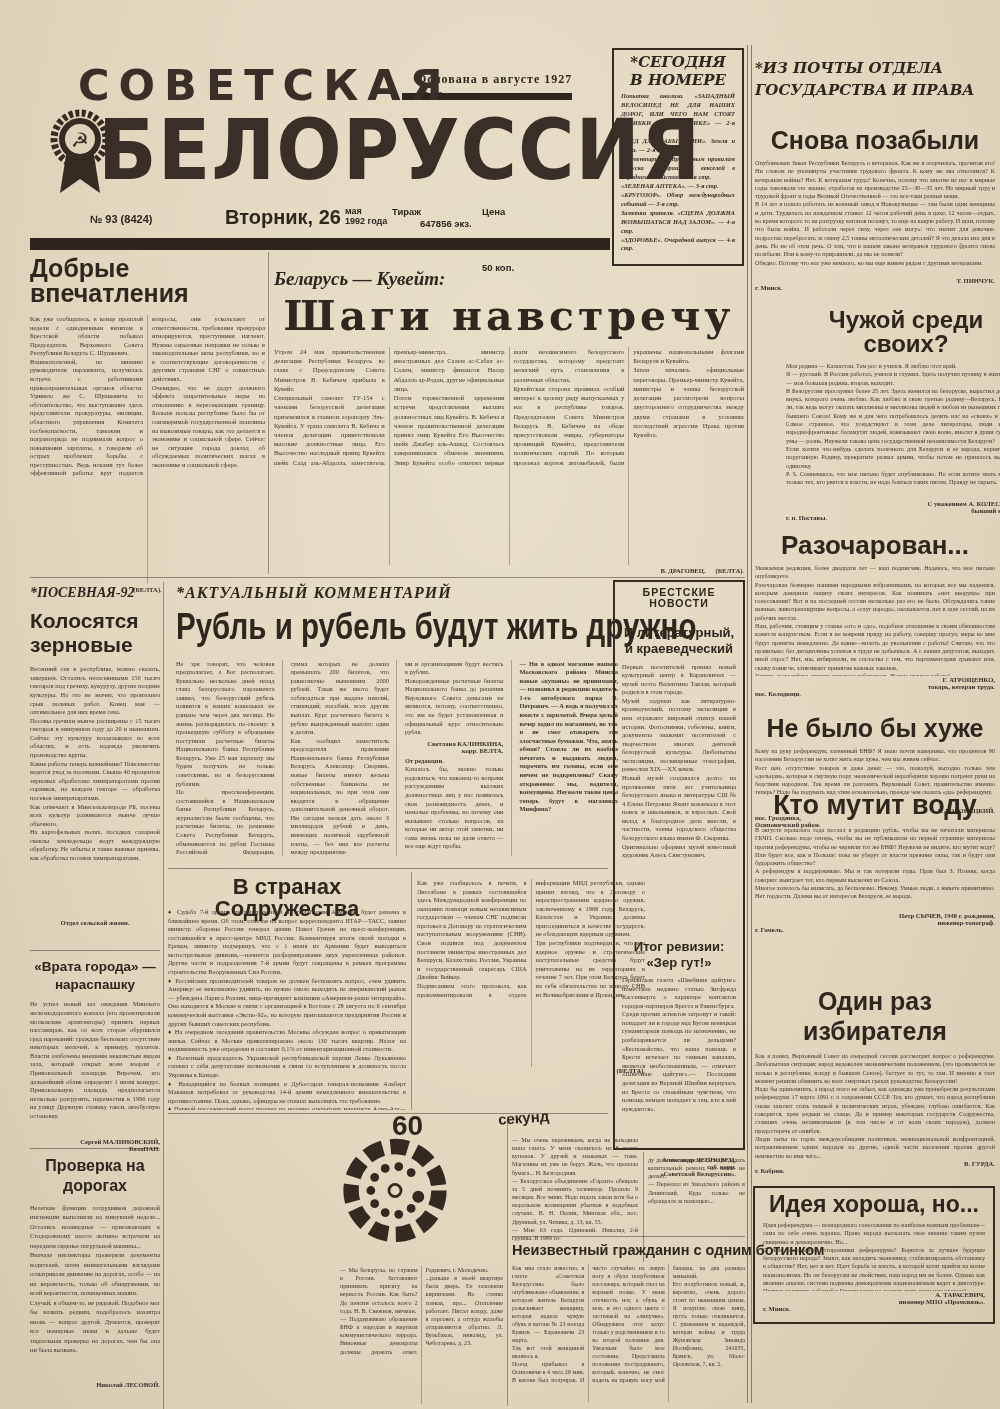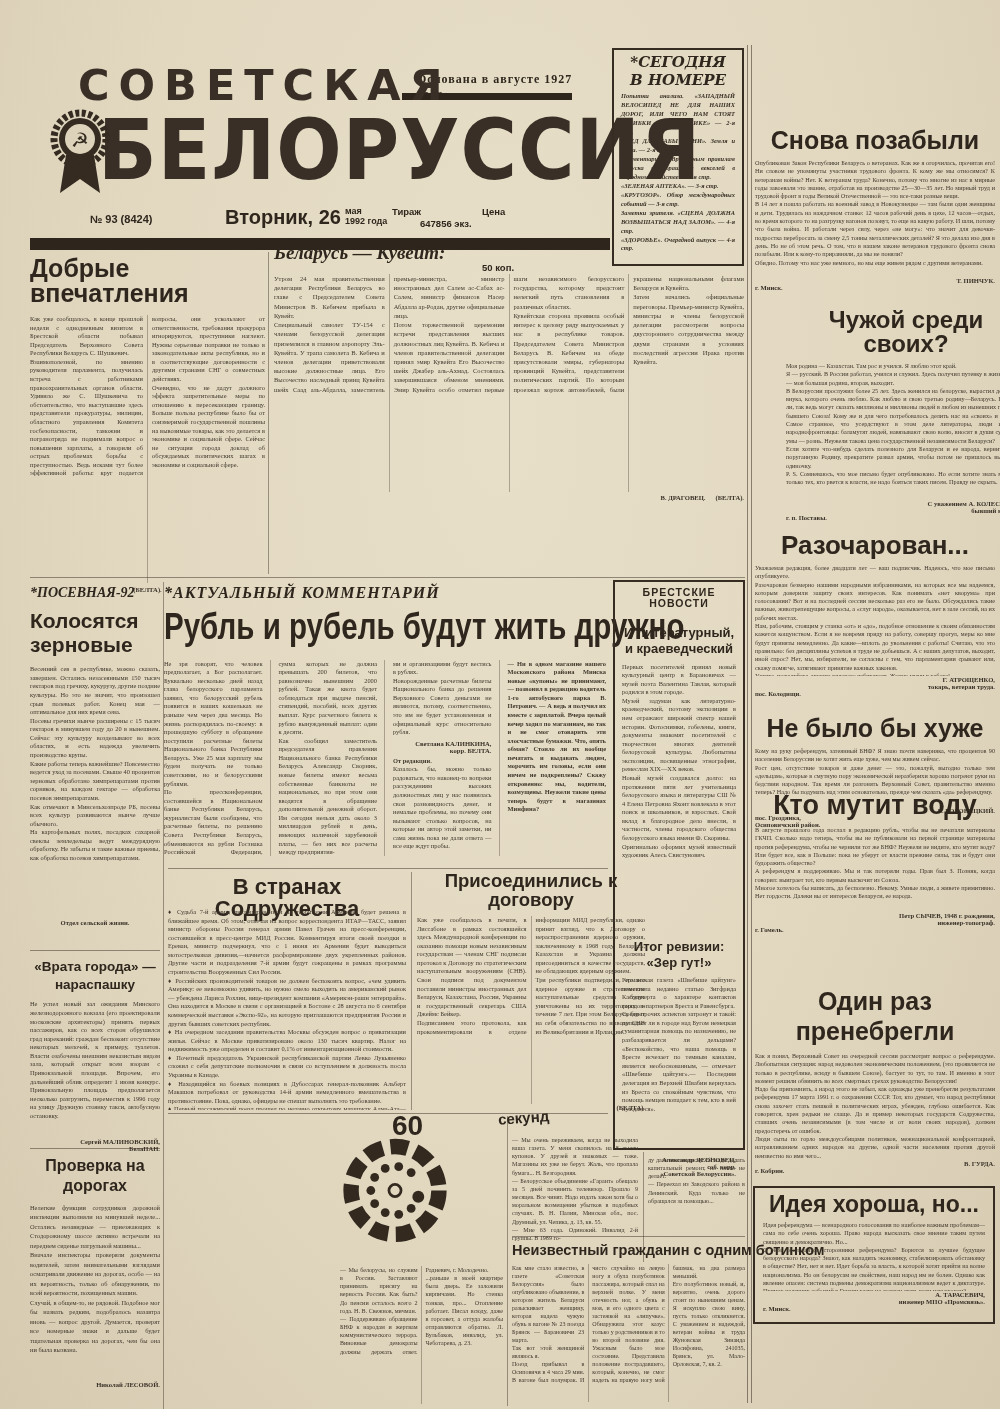--- a/index.html
+++ b/index.html
@@ -69,22 +69,23 @@
   </div>
 
   <div class="abs" style="left:30px;top:256px;width:235px;">
     <div class="hl-sans" style="font-size:25px;">Добрые впечатления</div>
     <div class="bodytxt cols2" style="margin-top:9px;height:268px;overflow:hidden;">Как уже сообщалось, в конце прошлой недели с однодневным визитом в Брестской области побывал Председатель Верховного Совета Республики Беларусь С. Шушкевич.
   Взаимополезной, по мнению руководителя парламента, получилась встреча с работниками правоохранительных органов области. Удивило же С. Шушкевича то обстоятельство, что выступавшие здесь представители прокуратуры, милиции, областного управления Комитета госбезопасности, таможни и погранотряда не поднимали вопрос о повышении зарплаты, а говорили об острых проблемах борьбы с преступностью. Ведь исками тут более эффективной работы: круг подается вопросы, они ускользают от ответственности, требования прокурора игнорируются, преступники наглеют. Нужны серьезные поправки не только в законодательные акты республики, но и в соответствующие договоренности с другими странами СНГ о совместных действиях.
   Очевидно, что не дадут должного эффекта запретительные меры по отношению к пересекающим границу. Больше пользы республике было бы от соизмеримой государственной пошлины на вывозимые товары, как это делается в экономике и социальной сфере. Сейчас не ситуация города доклад об обсуждаемых политических шагах в экономике и социальной сфере.</div>
     <div class="byline" style="text-align:center;margin-top:3px;">(БЕЛТА).</div>
   </div>
 
-  <div class="abs" style="left:274px;top:242px;width:470px;">
+  <div class="abs" style="left:274px;top:268px;width:470px;">
     <div class="kicker" style="font-size:19px;">Беларусь — Кувейт:</div>
+    <div class="hl-serif" style="font-size:41px;text-align:center;letter-spacing:4px;margin-top:6px;">Шаги навстречу</div>
     <div class="bodytxt cols4" style="margin-top:10px;height:218px;overflow:hidden;font-size:6.5px;line-height:1.42;">Утром 24 мая правительственная делегация Республики Беларусь во главе с Председателем Совета Министров В. Кебичем прибыла в Кувейт.
   Специальный самолет ТУ-154 с членами белорусской делегации приземлился в главном аэропорту Эль-Кувейта. У трапа самолета В. Кебича и членов делегации приветствовали высокие должностные лица. Его Высочество наследный принц Кувейта шейх Саад аль-Абдалла, заместитель премьер-министра, министр иностранных дел Салем ас-Сабах ас-Салем, министр финансов Насер Абдалла ар-Родан, другие официальные лица.
   Потом торжественной церемонии встречи представления высших должностных лиц Кувейта. В. Кебича и членов правительственной делегации принял эмир Кувейта Его Высочество шейх Джабер аль-Ахмад. Состоялась завершившаяся обменом мнениями. Эмир Кувейта особо отметил первые шаги независимого белорусского государства, которому предстоит нелегкий путь становления в различных областях.
   Кувейтская сторона проявила особый интерес к целому ряду выпускаемых у нас в республике товаров. Председателем Совета Министров Беларусь В. Кебичем на обеде присутствовали эмиры, губернаторы провинций Кувейта, представители политических партий. По которым проезжал кортеж автомобилей, были украшены национальными флагами Беларуси и Кувейта.
   Затем начались официальные переговоры. Премьер-министр Кувейта, министры и члены белорусской делегации рассмотрели вопросы двустороннего сотрудничества между двумя странами в условиях последствий агрессии Ирака против Кувейта.</div>
     <div style="display:flex;justify-content:flex-end;gap:10px;margin-top:2px;">
       <span class="byline">В. ДРАГОВЕЦ.</span>
       <span class="byline">(БЕЛТА).</span>
     </div>
   </div>
@@ -117,21 +118,21 @@
   <div class="hrule" style="left:30px;top:1148px;width:130px;"></div>
 
   <div class="abs" style="left:30px;top:1156px;width:130px;">
     <div class="hl-sans" style="font-size:16px;line-height:1.25;text-align:center;">Проверка на дорогах</div>
     <div class="bodytxt" style="margin-top:7px;height:178px;overflow:hidden;line-height:1.48;">Нелегкие функции сотрудников дорожной инспекции выполняли на минувшей неделе... Остались неза­видные — приезжающих к Стодорожному шоссе активно встречали на переднем сиденье патрульной машины...
   Вначале инспекторы проверяли документы водителей, затем внимательными взглядами осматривали движение на дорогах, особо — на их вероятность, только об обнаружении, по всей вероятности, похищенных машин.
   Случай, в общем-то, не рядовой. Подобное мог бы назвать редким, подобралось назавтра вновь — вопрос другой. Думается, проверят все номерные знаки и дальше будет тщательная проверка на дорогах, чем бы она ни была вызвана.</div>
     <div class="byline">Николай ЛЕСОВОЙ.</div>
   </div>
 
-  <div class="abs" style="left:164px;top:584px;width:442px;">
+  <div class="abs" style="left:176px;top:584px;width:442px;">
     <div class="kicker" style="font-size:16px;letter-spacing:1px;">*АКТУАЛЬНЫЙ КОММЕНТАРИЙ</div>
     <div class="hl-sans" style="font-size:29.5px;transform:scaleY(1.25);transform-origin:top left;white-space:nowrap;margin-top:6px;">Рубль и рубель будут жить дружно</div>
     <div style="display:flex;gap:8px;margin-top:22px;height:196px;overflow:hidden;">
       <div class="bodytxt" style="width:104px;border-right:1px solid rgba(60,48,38,.35);padding-right:7px;">Не зря говорят, что человек предполагает, а Бог располагает. Буквально несколько дней назад глава белорусского парламента заявил, что белорусский рубель появится в наших кошельках не раньше чем через два месяца. Но жизнь распорядилась по-своему: в прошедшую субботу в обращение поступили расчетные билеты Национального банка Республики Беларусь. Уже 25 мая зарплату мы будем получать не только советскими, но и белорусскими рублями.
   По прессконференции, состоявшейся в Национальном банке Республики Беларусь, журналистам были сообщены, что расчетные билеты, по решению Совета Республики Беларусь, обмениваются на рубли Госзнака Российской Федерации, предъявителю и обмену. Каждому получившему в кассах зарплату выдается одновременно в видах полной зарплаты новыми купюрами; общая</div>
       <div class="bodytxt" style="width:104px;border-right:1px solid rgba(60,48,38,.35);padding-right:7px;">сумма которых не должна превышать 200 билетов, что равнозначно нынешним 2000 рублей. Такая же квота будет соблюдаться при выдаче пенсий, стипендий, пособий, всех других выплат. Курс расчетного билета к рублю вынужденный выплат: один к десяти.
   Как сообщил заместитель председателя правления Национального банка Республики Беларусь Александр Сворник, новые билеты имеют весьма собственные банкноты не национальных, но при этом они вводятся в обращение дополнительной денежной оборот. Им сегодня нельзя дать около 3 миллиардов рублей в день, имеющих наличной зарубежной платы, — без них все расчеты между предприятия-</div>
       <div style="width:104px;border-right:1px solid rgba(60,48,38,.35);padding-right:7px;">
         <div class="bodytxt">ми и организациями будут вестись в рублях.
   Новорожденные расчетные билеты Национального банка до решения Верховного Совета деньгами не являются, потому, соответственно, это им не будет установленная и официальный курс относительно рубля.</div>
@@ -169,21 +170,20 @@
   ♦  Российских производителей товаров не должен беспокоить вопрос, «чем удивить Америку: ее невозможно удивить, но нужно смело выходить на американский рынок — убеждена Лариса Рохлин, вице-президент компании «Америкэн-рашн энтерпрайз». Она находится в Москве в связи с организацией в Бостоне с 28 августа по 6 сентября коммерческой выставки «Экспо-92», на которую приглашаются предприятия России и других бывших советских республик.
   ♦  На очередном заседании правительства Москвы обсужден вопрос о приватизации жилья. Сейчас в Москве приватизировано около 130 тысяч квартир. Налог на недвижимость уже определен и составит 0,1% от инвентаризационной стоимости.
   ♦  Почетный председатель Украинской республиканской партии Левко Лукьяненко сложил с себя депутатские полномочия в связи со вступлением в должность посла Украины в Канаде.
   ♦  Находящийся на боевых позициях в Дубоссарах генерал-полковник Альберт Макашов потребовал от руководства 14-й армии немедленного вмешательства в противостояние. Пока, однако, офицеры не спешат выполнять это требование.
   ♦  Первый пассажирский поезд прошел по недавно открытому маршруту Алма-Ата—Урумчи (Китай). Жители Казахстана, отправившиеся этим поездом в безвизовую поездку в соседнюю страну, по возвращении развернули активную торговую деятельность: весь проспект Жибек жолы («Шелковый путь») превращен в огромную барахолку, на которой продается все—от термосов до верхней одежды.
   ♦  Заместитель министра внутренних дел Грузии полковник Тенгиз Эпиташвили, бывший во времена Гамсахурдиа особым уполномоченным по Цхинвали, а ныне курирующий транспортные магистрали для вос...</div>
   <div class="vrule" style="left:411px;top:872px;height:238px;"></div>
   <div class="hrule" style="left:168px;top:1113px;width:440px;"></div>
 
   <div class="abs" style="left:417px;top:872px;width:228px;">
-    <div class="hl-sans" style="font-size:18.5px;text-align:center;">Присоединились к договору</div>
     <div class="bodytxt cols2" style="margin-top:7px;height:188px;overflow:hidden;">Как уже сообщалось в печати, в Лиссабоне в рамках состоявшейся здесь Международной конференции по оказанию помощи новым независимым государствам — членам СНГ подписан протокол к Договору по стратегическим наступательным вооружениям (СНВ). Свои подписи под документом поставили министры иностранных дел Беларуси, Казахстана, России, Украины и государственный секретарь США Джеймс Бейкер.
   Подписанием этого протокола, как прокомментировали в отделе информации МИД республики, однако принят взгляд, что к Договору о нераспространении ядерного оружия, заключенному в 1968 году, Беларусь, Казахстан и Украина должны присоединиться в качестве государств, не обладающих ядерным оружием.
   Три республики подтвердили, что все ядерное оружие и стратегические наступательные средства будут уничтожены на их территориях в течение 7 лет. При этом Беларусь берет на себя обязательства по выводу СНВ из Великобритании и Ирландии.</div>
     <div class="byline">(БЕЛТА).</div>
   </div>
 
   <div class="abs" style="left:340px;top:1118px;width:110px;height:145px;">
     <svg width="110" height="145" viewBox="0 0 100 132">
       <circle cx="50" cy="66" r="40" fill="none" stroke="#33291f" stroke-width="14" stroke-dasharray="16 7"></circle>
       <g fill="#33291f">
@@ -220,20 +220,22 @@
   Так вот этой женщиной являюсь я.
   Поезд прибывал в Осиповичи в 4 часа 29 мин. В вагоне был полумрак. И чисто случайно на левую ногу я обула полуботинок пассажира, который спал на верхней полке. У меня отечность ног, а обувь и моя, и его одного цвета с застежкой на «липучке». Обнаружила этот казус только у родственников и то во второй половине дня. Ужасным было мое состояние. Представила положение пострадавшего, который, конечно, не смог надеть на правую ногу мой башмак, на два размера меньший.
   Его полуботинок новый, и, вероятно, очень дорого стоит по нынешним ценам. Я искуплю свою вину, пусть только откликнется. С уважением и надеждой, ветеран войны и труда Жуновская Зинаида Иосифовна, 241035, Брянск, ул. Мало-Орловская, 7, кв. 2.</div>
   </div>
 
   <div class="vrule" style="left:507px;top:1116px;height:290px;"></div>
   <div class="vrule" style="left:643px;top:1152px;height:110px;"></div>
 
   <div class="abs" style="left:747px;top:45px;width:3px;height:1358px;border-left:1px solid rgba(60,48,38,.55);border-right:1px solid rgba(60,48,38,.55);"></div>
 
+  <div class="abs hl-serif" style="left:755px;top:58px;width:240px;font-size:15px;font-style:italic;line-height:1.45;white-space:pre-line;">*ИЗ ПОЧТЫ ОТДЕЛА
+ГОСУДАРСТВА И ПРАВА</div>
 
   <div class="abs" style="left:755px;top:128px;width:240px;">
     <div class="hl-sans" style="font-size:25px;text-align:center;">Снова позабыли</div>
     <div class="bodytxt small" style="margin-top:6px;height:118px;overflow:hidden;">Опубликован Закон Республики Беларусь о ветеранах. Как же я огорчилась, прочитав его! Ни словом не упомянуты участники трудового фронта. К кому же мы относимся? К ветеранам войны? Нет. К ветеранам труда? Конечно, потому что многие из нас в мирные годы завоевали это звание, отработав на производстве 25—30—35 лет. Но мирный труд и трудовой фронт в годы Великой Отечественной — это все-таки разные вещи.
   В 14 лет я пошла работать на военный завод в Новокузнецке — там были одни женщины и дети. Трудилась на наждачном станке: 12 часов рабочий день в цехе, 12 часов—отдых, во время которого то на разгрузку вагонов позовут, то еще на какую работу. И шли, потому что была война. И работали через силу, через «не могу»: что значит для девочки-подростка перебросать за смену 2,5 тонны металлических деталей? Я это делала изо дня в день. Но не об этом речь. О том, что в нашем законе ветеранов трудового фронта снова позабыли. Или к кому-то приравняли, да мы не поняли?
   Обидно. Потому что нас уже немного, но мы еще живем рядом с другими ветеранами.</div>
     <div class="byline">Т. ПИНЧУК.</div>
     <div class="place">г. Минск.</div>
   </div>
 
@@ -273,21 +275,21 @@
     <div class="hl-sans" style="font-size:27px;text-align:center;">Кто мутит воду</div>
     <div class="bodytxt small" style="margin-top:7px;height:86px;overflow:hidden;">В августе прошлого года послал в редакцию рубль, чтобы вы не печатали материалы ГКЧП. Сколько надо теперь, чтобы вы не публиковали на первой странице материалы против референдума, чтобы не чернили тот же БНФ? Неужели не видите, кто мутит воду? Или будет все, как в Польше: пока не уберут от власти прежние силы, так и будут они будоражить общество?
   А референдум я поддерживаю. Мы и так потеряли годы. Прав был З. Позняк, когда говорил: выиграет тот, кто первым выскочит из Союза.
   Многое хотелось бы написать, да бесполезно. Некому. Умные люди, а живете примитивно. Нет гордости. Далеки вы от интересов Беларуси, ее народа.</div>
     <div class="byline">Петр СЫЧЕВ, 1948 г. рождения,
 инженер-топограф.</div>
     <div class="place">г. Гомель.</div>
   </div>
 
   <div class="abs" style="left:755px;top:986px;width:240px;">
-    <div class="hl-sans" style="font-size:25px;text-align:center;line-height:1.2;">Один раз пренебрегли</div>
+    <div class="hl-sans" style="font-size:25px;text-align:center;line-height:1.2;">Один раз избирателя</div>
     <div class="bodytxt small" style="margin-top:6px;height:108px;overflow:hidden;">Как я понял, Верховный Совет на очередной сессии рассмотрит вопрос о референдуме. Любопытная ситуация: народ недоволен экономическим положением, (это проявляется не только в республике, всюду в бывшем Союзе), бастует то тут, то там. И именно в этот момент решили обвинить во всех смертных грехах руководство Белоруссии!
   Надо бы припомнить, а народ этого не забыл, как однажды уже пренебрегли результатами референдума 17 марта 1991 г. о сохранении СССР. Тот, кто думает, что народ республики снова захочет стать пешкой в политических играх, убежден, глубоко ошибается. Как говорится, хрен редьки не слаще. Да и пример некоторых государств Содружества, ставших очень независимыми (в том числе и от воли своих народов), должен предостеречь от ошибок.
   Люди сыты по горло междоусобицами политиков, межнациональной конфронтацией, натравливанием одних народов на другие, одной части населения против другой неизвестно во имя чего...</div>
     <div class="byline">В. ГУРДА.</div>
     <div class="place">г. Кобрин.</div>
   </div>
 
   <div class="abs boxed" style="left:753px;top:1186px;width:242px;height:138px;padding:5px 8px;box-sizing:border-box;">
     <div class="hl-sans" style="font-size:23px;text-align:center;">Идея хороша, но...</div>
     <div class="bodytxt small" style="margin-top:5px;height:70px;overflow:hidden;">Идея референдума — всенародного голосования по наиболее важным проблемам—сама по себе очень хороша. Право народа высказать свое мнение таким путем священно и демократично. Но...

